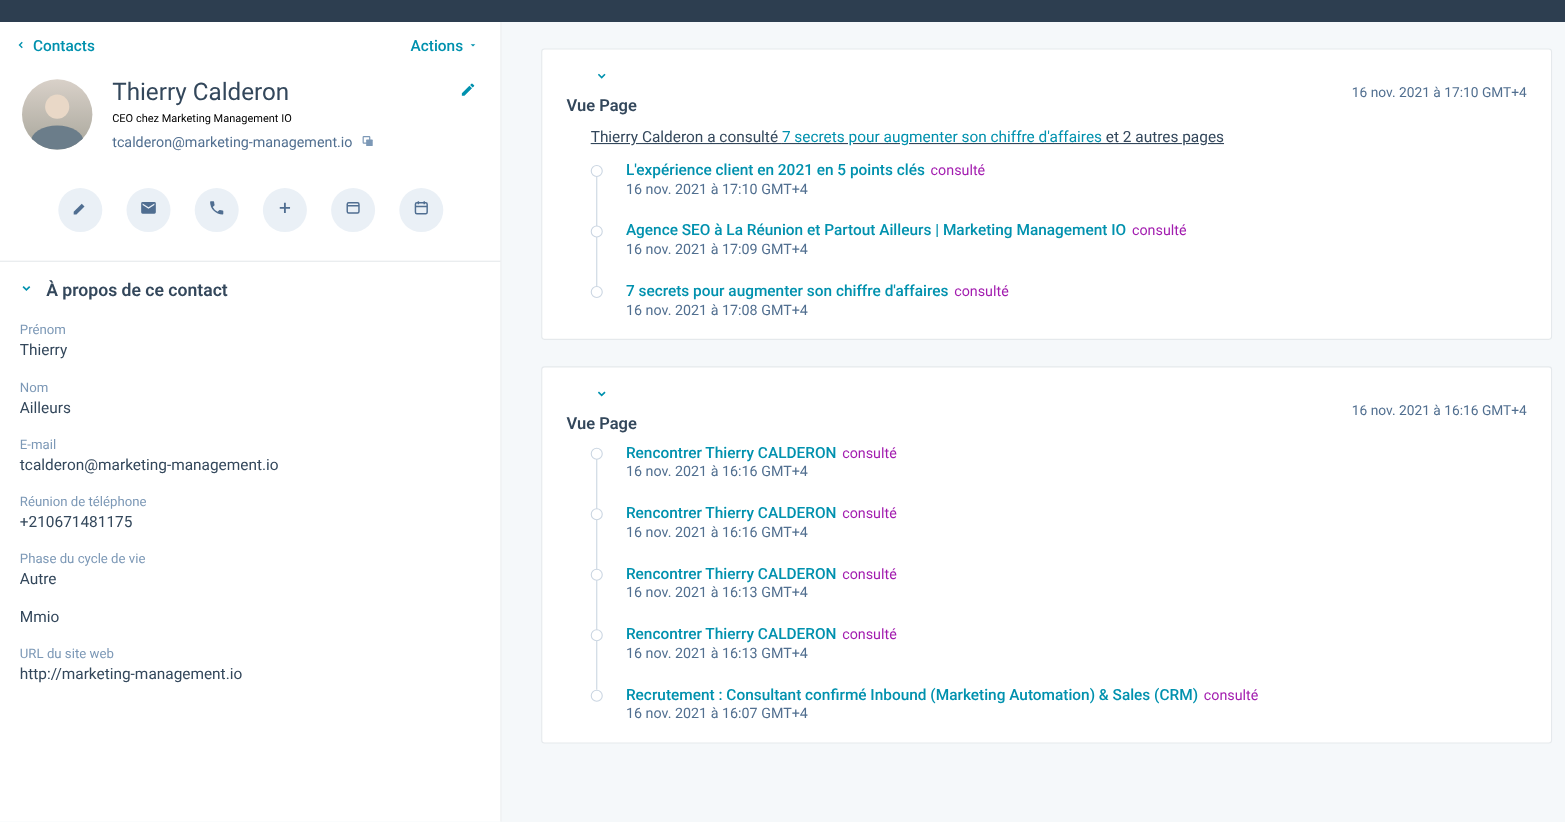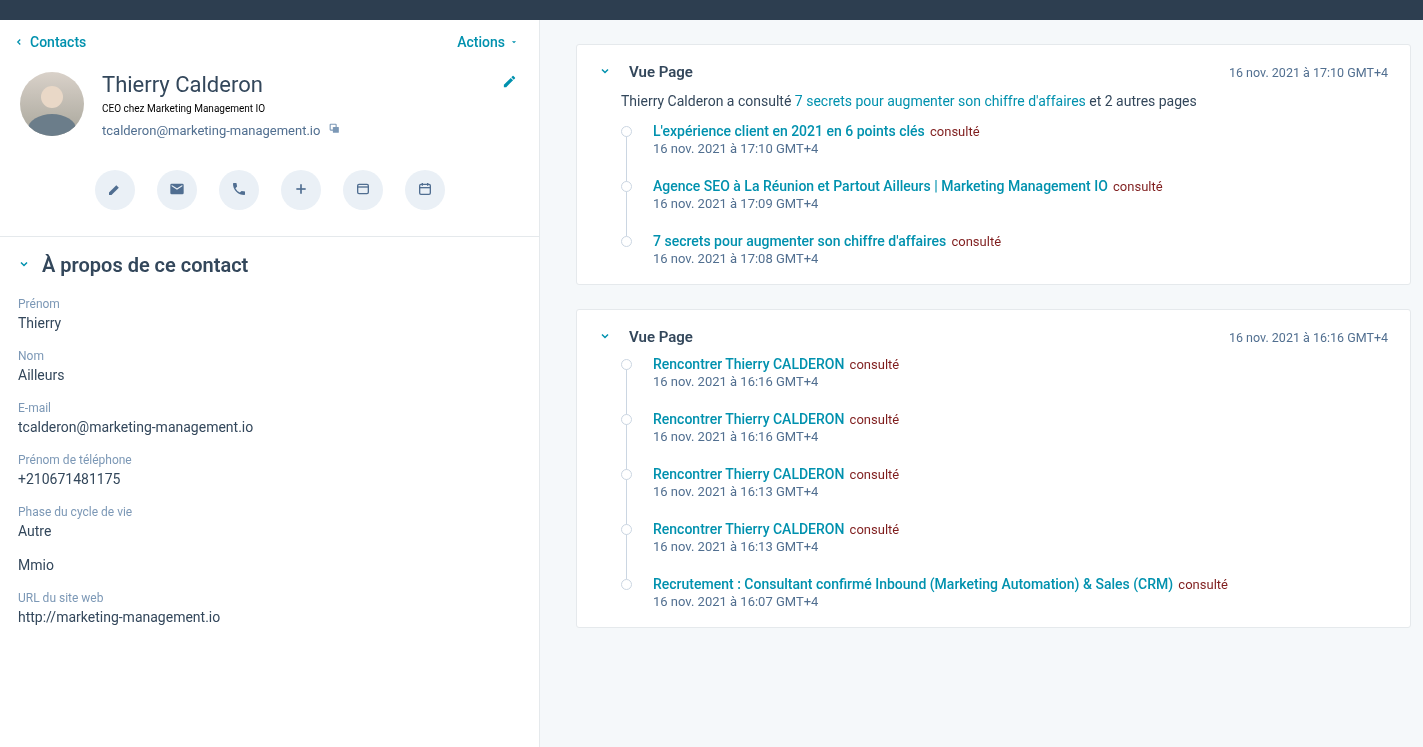--- a/index.html
+++ b/index.html
@@ -12,21 +12,21 @@
   .topbar {
     height: 20px;
     background: #2d3e50;
     width: 100%;
   }
   .layout {
     display: flex;
     width: 100%;
   }
   .sidebar {
-    width: 540px;
+    width: 456px;
     background: #fff;
     border-right: 1px solid #e5e9ec;
     min-height: calc(100vh - 20px);
   }
   .sidebar-inner { padding: 0; }
   .side-header {
     display: flex;
     justify-content: space-between;
     align-items: center;
     padding: 14px 20px 14px 14px;
@@ -126,21 +126,21 @@
   .circle-btn svg { width: 16px; height: 16px; }
   .section-header {
     display: flex;
     align-items: center;
     gap: 12px;
     padding: 16px 18px;
     border-top: 1px solid #e5e9ec;
     cursor: pointer;
   }
   .section-header .chev { color: #0091ae; }
-  .section-title { font-weight: 600; font-size: 20px; color: #33475b; }
+  .section-title { font-weight: 600; font-size: 16px; color: #33475b; }
   .field-list { padding: 4px 18px 20px; }
   .field { margin-bottom: 18px; }
   .field-label { font-size: 12px; color: #7c98b6; margin-bottom: 4px; }
   .field-value { font-size: 14px; color: #33475b; }
   .divider-gap { width: 24px; background: #f5f8fa; }
 
   
   .main {
     flex: 1;
     padding: 0 0 30px 12px;
@@ -154,25 +154,26 @@
   }
   .card-header {
     display: flex;
     align-items: center;
     justify-content: space-between;
     margin-bottom: 10px;
   }
   .card-header-left {
     display: flex;
     align-items: center;
-    gap: 18px;
+    gap: 8px;
+    flex-direction: column;
   }
   .card-title { font-weight: 600; font-size: 15px; color: #33475b; }
   .card-time { font-size: 12.5px; color: #516f90; }
-  .card-summary { font-size: 14px; color: #33475b; margin: 12px 0 14px 22px; }
+  .card-summary { font-size: 14px; color: #33475b; margin: 12px 0 14px 22px; text-decoration: underline; }
   .card-summary .link { color: #0091ae; cursor: pointer; }
   .timeline { margin-left: 22px; position: relative; }
   .tl-line {
     position: absolute;
     left: 5px;
     top: 8px;
     bottom: 30px;
     width: 1px;
     background: #cbd6e2;
   }
@@ -185,21 +186,21 @@
   .tl-dot {
     position: absolute;
     left: 0; top: 3px;
     width: 11px; height: 11px;
     border-radius: 50%;
     background: #fff;
     border: 1.5px solid #cbd6e2;
   }
   .tl-title { font-size: 14px; }
   .tl-title .link { color: #0091ae; font-weight: 500; cursor: pointer; }
-  .tl-title .suffix { color: #7f1d1d; font-weight: 400; font-size: 13px; margin-left: 2px;}
+  .tl-title .suffix { color: #a21caf; font-weight: 400; font-size: 13px; margin-left: 2px;}
   .tl-time { font-size: 13px; color: #516f90; margin-top: 2px; }
   .chev svg { width: 12px; height: 12px; }
   .copy-icon { color: #7c98b6; cursor:pointer; }
 </style>
 </head>
 <body>
 
 <div class="topbar"></div>
 
 <div class="layout">
@@ -303,21 +304,21 @@
           </div>
           <div class="field">
             <div class="field-label">Nom</div>
             <div class="field-value">Ailleurs</div>
           </div>
           <div class="field">
             <div class="field-label">E-mail</div>
             <div class="field-value">tcalderon@marketing-management.io</div>
           </div>
           <div class="field">
-            <div class="field-label">Prénom de téléphone</div>
+            <div class="field-label">Réunion de téléphone</div>
             <div class="field-value">+210671481175</div>
           </div>
           <div class="field">
             <div class="field-label">Phase du cycle de vie</div>
             <div class="field-value">Autre</div>
           </div>
           <div class="field">
             <div class="field-value">Mmio</div>
           </div>
           <div class="field">
@@ -341,21 +342,21 @@
                 </svg></span>
               <span class="card-title">Vue Page</span>
             </div>
             <span class="card-time">16 nov. 2021 à 17:10 GMT+4</span>
           </div>
           <div class="card-summary"><span>Thierry Calderon a consulté </span><span class="link">7 secrets pour augmenter son chiffre d'affaires</span><span> et 2 autres pages</span></div>
           <div class="timeline">
             <div class="tl-line"></div>
             <div class="tl-item">
               <div class="tl-dot"></div>
-              <div class="tl-title"><span class="link">L'expérience client en 2021 en 6 points clés</span><span class="suffix"> consulté</span></div>
+              <div class="tl-title"><span class="link">L'expérience client en 2021 en 5 points clés</span><span class="suffix"> consulté</span></div>
               <div class="tl-time">16 nov. 2021 à 17:10 GMT+4</div>
             </div>
             <div class="tl-item">
               <div class="tl-dot"></div>
               <div class="tl-title"><span class="link">Agence SEO à La Réunion et Partout Ailleurs | Marketing Management IO</span><span class="suffix"> consulté</span></div>
               <div class="tl-time">16 nov. 2021 à 17:09 GMT+4</div>
             </div>
             <div class="tl-item">
               <div class="tl-dot"></div>
               <div class="tl-title"><span class="link">7 secrets pour augmenter son chiffre d'affaires</span><span class="suffix"> consulté</span></div>

